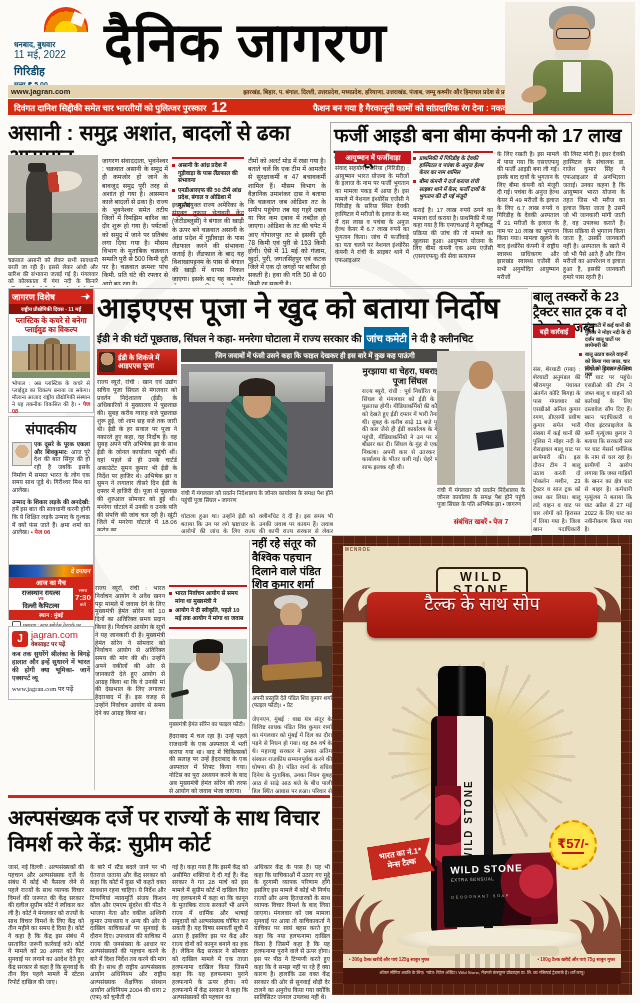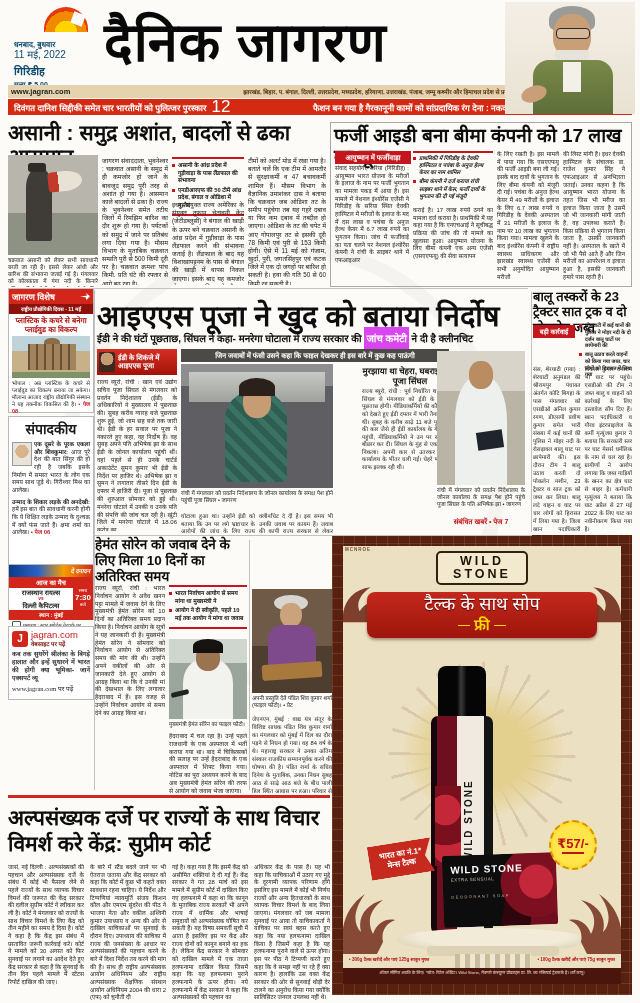--- a/index.html
+++ b/index.html
@@ -35,21 +35,21 @@
   #naqvi .body{position:absolute;left:28px;top:58px;width:80px;height:54px;border-radius:16px 16px 0 0;
         background:linear-gradient(180deg,#7a8a4a,#5d6e38);}
   #naqvi .shirt{position:absolute;left:58px;top:60px;width:18px;height:30px;background:#f3f0ea;}
   #naqvi .hand{position:absolute;left:16px;top:84px;width:26px;height:16px;border-radius:50%;background:#c99f77;transform:rotate(-18deg);}
   #pubstrip{left:8px;top:85px;width:624px;height:13px;background:#e5d2ae;display:flex;align-items:center;z-index:1;}
   #pubstrip .web{font-weight:bold;font-size:7.5px;color:#1d1d1d;padding-left:3px;width:120px;}
   #pubstrip .pub{flex:1;text-align:center;font-size:6px;font-weight:bold;color:#5a2d0c;}
   #ticker{left:8px;top:99px;width:624px;height:16px;background:#d42a12;display:flex;align-items:center;color:#fff;z-index:1;}
   #ticker .itm{display:flex;align-items:center;gap:5px;padding:0 6px;}
   #ticker .txt{font-size:8.5px;font-weight:bold;}
-  #ticker .num{font-size:17px;font-weight:normal;}
+  #ticker .num{font-size:14px;font-weight:bold;}
   #ticker .left{width:46%;}
   
   #cyclone{left:8px;top:121px;width:318px;height:166px;}
   #cyc-h{left:0;top:0;width:318px;font-size:21px;line-height:1.15;}
   #cyc-photo{left:0;top:34px;width:90px;height:100px;background:linear-gradient(180deg,#b8b5ac 0 58%,#8e9284 58% 100%);}
   #cyc-photo .man{position:absolute;left:18px;top:14px;width:26px;height:72px;background:#3f3c37;border-radius:40% 40% 6% 6%/26% 26% 4% 4%;}
   #cyc-photo .cap2{position:absolute;left:20px;top:8px;width:18px;height:9px;background:#2e2c28;border-radius:3px;}
   #cyc-photo .mega{position:absolute;left:40px;top:16px;width:34px;height:20px;
        background:linear-gradient(90deg,#c23b2a 0 30%,#e8e2d4 30% 100%);border-radius:4px 50% 50% 4px;transform:rotate(-6deg);}
   #cyc-cap{left:0;top:136px;width:90px;height:30px;}
@@ -64,23 +64,23 @@
   #fk-h{font-size:19px;line-height:1.1;}
   #fk-label{position:absolute;left:4px;top:28px;width:76px;background:#c4161c;color:#fff;font-weight:bold;font-size:7px;text-align:center;padding:2px 0;}
   #fk-c1{position:absolute;left:4px;top:42px;width:74px;height:116px;font-size:5.9px;}
   #fk-bullets{position:absolute;left:82px;top:28px;width:80px;border-top:2px solid #c4161c;padding-top:2px;}
   #fk-bullets .bl{font-style:italic;font-size:5.5px;}
   #fk-c2{position:absolute;left:82px;top:84px;width:80px;height:74px;font-size:5.9px;}
   #fk-c3{position:absolute;left:166px;top:28px;width:62px;height:130px;font-size:5.9px;}
   #fk-c4{position:absolute;left:232px;top:28px;width:62px;height:130px;font-size:5.9px;}
   
   #pooja{left:95px;top:289px;width:434px;height:246px;}
-  #pj-h{left:2px;top:12px;width:432px;font-size:29px;line-height:1.1;}
+  #pj-h{left:2px;top:4px;width:432px;font-size:29px;line-height:1.1;}
   #pj-sub{left:2px;top:42px;width:430px;font-size:10px;font-weight:bold;color:#111;}
-  #pj-sub .hl{background:#d946ef;color:#fff;padding:6px 2px;}
+  #pj-sub .hl{background:#0369a1;color:#fff;padding:6px 2px;}
   #pj-label{left:2px;top:60px;width:80px;height:26px;background:linear-gradient(180deg,#d43024,#a31208);color:#fff;
       display:flex;align-items:center;gap:3px;padding:2px;box-sizing:border-box;}
   #pj-label .av{width:16px;height:20px;background:radial-gradient(circle at 50% 35%,#c79b74 0 42%,#3a2a20 43%);border-radius:2px;flex:none;}
   #pj-label .tx{font-size:7px;font-weight:bold;line-height:1.15;}
   #pj-c1{left:2px;top:90px;width:80px;height:152px;font-size:6px;}
   #pj-ov{left:86px;top:60px;width:268px;height:13px;background:#4c4a46;color:#fff;font-size:7px;font-weight:bold;
       display:flex;align-items:center;justify-content:center;white-space:nowrap;overflow:hidden;}
   #pj-photo1{left:86px;top:75px;width:152px;height:124px;background:linear-gradient(180deg,#8e8e90 0 18%,#5f5f63 18% 100%);}
   #pj-photo1 .win{position:absolute;left:8px;top:8px;width:136px;height:30px;background:linear-gradient(180deg,#c7c9c4,#9fa19c);}
   #pj-photo1 .fig{position:absolute;left:44px;top:28px;width:62px;height:90px;border-radius:40% 40% 8% 8%/30% 30% 6% 6%;
@@ -180,21 +180,21 @@
   #sp-items .i2{font-size:6.3px;font-weight:bold;color:#222;margin-top:3px;line-height:1.25;}
   #sp-photo{width:32px;height:40px;background:linear-gradient(180deg,#efe3d2 0 30%,#dcc6ac 30% 100%);position:relative;flex:none;}
   #sp-photo .fc{position:absolute;left:8px;top:6px;width:16px;height:18px;border-radius:45%;background:#cfa379;}
   #sp-photo .wm{position:absolute;left:4px;top:20px;width:24px;height:12px;background:#d0302a;border-radius:0 0 50% 50%;border-top:2px solid #3f7d35;}
   
   #ad{left:332px;top:535px;width:300px;height:460px;background:#58200f;
       background-image:repeating-linear-gradient(0deg,rgba(255,220,180,.12) 0 1px,transparent 1px 11px),
                        repeating-linear-gradient(90deg,rgba(255,220,180,.12) 0 1px,transparent 1px 11px);}
   #ad-inner{position:absolute;left:11px;top:11px;right:11px;bottom:11px;background:#ece0c2;overflow:hidden;}
   #ad-mcnroe{position:absolute;left:2px;top:1px;font-size:4.5px;letter-spacing:1px;color:#7a4a2a;font-weight:bold;}
-  #ad-logo{position:absolute;left:50%;top:5px;transform:translateX(-50%);width:88px;border:2px solid #33210f;border-radius:5px;
+  #ad-logo{position:absolute;left:50%;top:21px;transform:translateX(-50%);width:88px;border:2px solid #33210f;border-radius:5px;
       background:#f2e9cf;text-align:center;padding:2px 0;color:#1f1408;font-weight:bold;font-size:12.5px;line-height:13px;letter-spacing:3px;}
   .swirl{position:absolute;width:56px;height:46px;opacity:.85;}
   #ad-ribbon{position:absolute;left:24px;top:46px;width:230px;height:46px;background:linear-gradient(180deg,#c3281c,#9e150c);
       border-radius:8px;box-shadow:0 2px 3px rgba(60,10,5,.4);text-align:center;}
   #ad-ribbon:before,#ad-ribbon:after{content:"";position:absolute;top:8px;width:16px;height:36px;background:#7c120d;z-index:-1;}
   #ad-ribbon:before{left:-10px;transform:skewY(-12deg);}
   #ad-ribbon:after{right:-10px;transform:skewY(12deg);}
   #ad-ribbon .o1{color:#fff;font-weight:normal;font-size:18px;line-height:24px;text-shadow:0 1px 1px #500;}
   #ad-ribbon .o2{color:#ffd600;font-weight:bold;font-size:15px;line-height:16px;display:inline-block;}
   .fdash{display:inline-block;width:12px;border-top:1.5px solid #ffd600;vertical-align:middle;margin:0 4px;}
@@ -368,21 +368,20 @@
         </div>
       <div class="bl">
           <span class="mk"></span>
           <span>बालू उठाव करते वाहनों को किया गया जब्त, चार लोगों को हिरासत में लिया गया</span>
         </div>
     </div>
     <div class="abs jus clip" id="sd-body">संस, शेरघाटी (गया) : शेरघाटी अनुमंडल की श्रीरामपुर पंचायत अंतर्गत कोटि बिगहा के पास मंगलवार को एसडीओ अनिल कुमार रमण, डीएसपी प्रवीण कुमार समेत भारी संख्या में कई थानों की पुलिस ने मोहर नदी के रोसड़ावल बालू घाट पर छापेमारी की। इस दौरान टीम ने बालू उठाव करती दो पोकलेन मशीन, 23 ट्रैक्टर व सात ट्रक को जब्त कर लिया। बालू लदे वाहन व घाट पर चार लोगों को हिरासत में लिया गया है। जिला खान पदाधिकारी विकास कुमार चमारान भी घाट पर पहुंचे। एसडीओ की टीम ने जब्त बालू व वाहनों को कार्रवाई के लिए दस्तावेज सौंप दिए हैं। खान पदाधिकारी व गौरव इंटरप्राइजेज के कर्मी मृत्युंजय कुमार ने बताया कि सरकारी स्तर पर घाट मेसर्स धर्मलिक के नाम से चल रहा है। ग्रामीणों ने आरोप लगाया कि जब्त गाड़ियों के खनन का क्षेत्र घाट से बाहर है। कर्मचारी मृत्युंजय ने बताया कि घाट अप्रैल से 27 मई 2022 के लिए घाट का नवीनीकरण किया गया है।</div>
   </div>
 
   <div class="abs" id="soren">
-    <h2 class="abs" id="so-h">हेमंत सोरेन को जवाब देने के लिए मिला 10 दिनों का अतिरिक्त समय</h2>
     <div class="abs bt clip" id="so-c1">राज्य ब्यूरो, रांची : भारत निर्वाचन आयोग ने अवैध खनन पट्टा मामले में जवाब देने के लिए मुख्यमंत्री हेमंत सोरेन को 10 दिनों का अतिरिक्त समय प्रदान किया है। निर्वाचन आयोग के सूत्रों ने यह जानकारी दी है। मुख्यमंत्री हेमंत सोरेन ने सोमवार को निर्वाचन आयोग से अतिरिक्त समय की मांग की थी। उन्होंने अपने वकीलों की ओर से जानकारी देते हुए आयोग से आग्रह किया था कि वे उनकी मां की देखभाल के लिए लगातार हैदराबाद में हैं। इस वजह से उन्होंने निर्वाचन आयोग से समय देने का आग्रह किया था।</div>
     <div class="abs" id="so-bullets">
       <div class="bl">
           <span class="mk"></span>
           <span>भारत निर्वाचन आयोग से समय मांगा था मुख्यमंत्री ने</span>
         </div>
       <div class="bl">
           <span class="mk"></span>
           <span>आयोग ने दी स्वीकृति, पहले 10 मई तक आयोग ने मांगा था जवाब</span>
         </div>
@@ -391,20 +390,21 @@
       <div class="fig"></div>
         <div class="fc"></div>
         <div class="hr"></div>
         <div class="mic"></div>
     </div>
     <div class="abs cap clip" id="so-cap">मुख्यमंत्री हेमंत सोरेन का फाइल फोटो।</div>
     <div class="abs bt clip" id="so-c2">हैदराबाद में चल रहा है। उन्हें पहले राजधानी के एक अस्पताल में भर्ती कराया गया था। बाद में चिकित्सकों की सलाह पर उन्हें हैदराबाद के एक अस्पताल में शिफ्ट किया गया। नोटिस का पूरा अध्ययन करने के बाद अब मुख्यमंत्री हेमंत सोरेन की तरफ से आयोग को जवाब भेजा जाएगा।</div>
   </div>
 
   <div class="abs" id="santoor">
+    <h2 class="abs" id="sa-h">नहीं रहे संतूर को वैश्विक पहचान दिलाने वाले पंडित शिव कुमार शर्मा</h2>
     <div class="abs" id="sa-photo">
       <div class="hr"></div>
         <div class="fc"></div>
         <div class="bd"></div>
         <div class="st"></div>
     </div>
     <div class="abs cap clip" id="sa-cap">अपनी प्रस्तुति देते पंडित शिव कुमार शर्मा (फाइल फोटो)। • प्रेट</div>
     <div class="abs jus clip" id="sa-body">जेएनएन, मुंबई : वाद्य यंत्र संतूर के विशिष्ट साधक पंडित शिव कुमार शर्मा का मंगलवार को मुंबई में दिल का दौरा पड़ने से निधन हो गया। वह 84 वर्ष के थे। महाराष्ट्र सरकार ने उनका अंतिम संस्कार राजकीय सम्मानपूर्वक करने की घोषणा की है। पंडित शर्मा के सचिव दिनेश के मुताबिक, उनका निधन सुबह आठ से साढ़े आठ बजे के बीच पाली हिल स्थित आवास पर हुआ। परिवार से जुड़े सूत्रों का कहना है कि वह किडनी की बीमारी से भी पीड़ित थे।</div>
   </div>
 
@@ -494,21 +494,20 @@
         </svg>
       <svg class="swirl" style="right:-4px;top:34px;transform:scaleX(-1);" viewBox="0 0 60 50">
         <path d="M4 46 C2 26 14 10 34 8 C22 16 18 26 22 34 C28 24 40 20 52 24 C38 26 30 34 30 46 Z" fill="#6d2414"></path>
         </svg>
       <div id="ad-logo">
         <div>WILD</div>
         <div>STONE</div>
       </div>
       <div id="ad-ribbon">
         <div class="o1">टैल्क के साथ सोप</div>
-        <div><span class="fdash"></span><span class="o2">फ्री</span><span class="fdash"></span></div>
       </div>
       <div id="ad-burst"></div>
       <div id="ad-glow"></div>
       <div id="ad-bottle">
         <div class="cap"></div>
         <div class="bodyb"></div>
         <div class="rose"></div>
         <div class="vlab">WILD STONE</div>
       </div>
       <div id="ad-soap">

